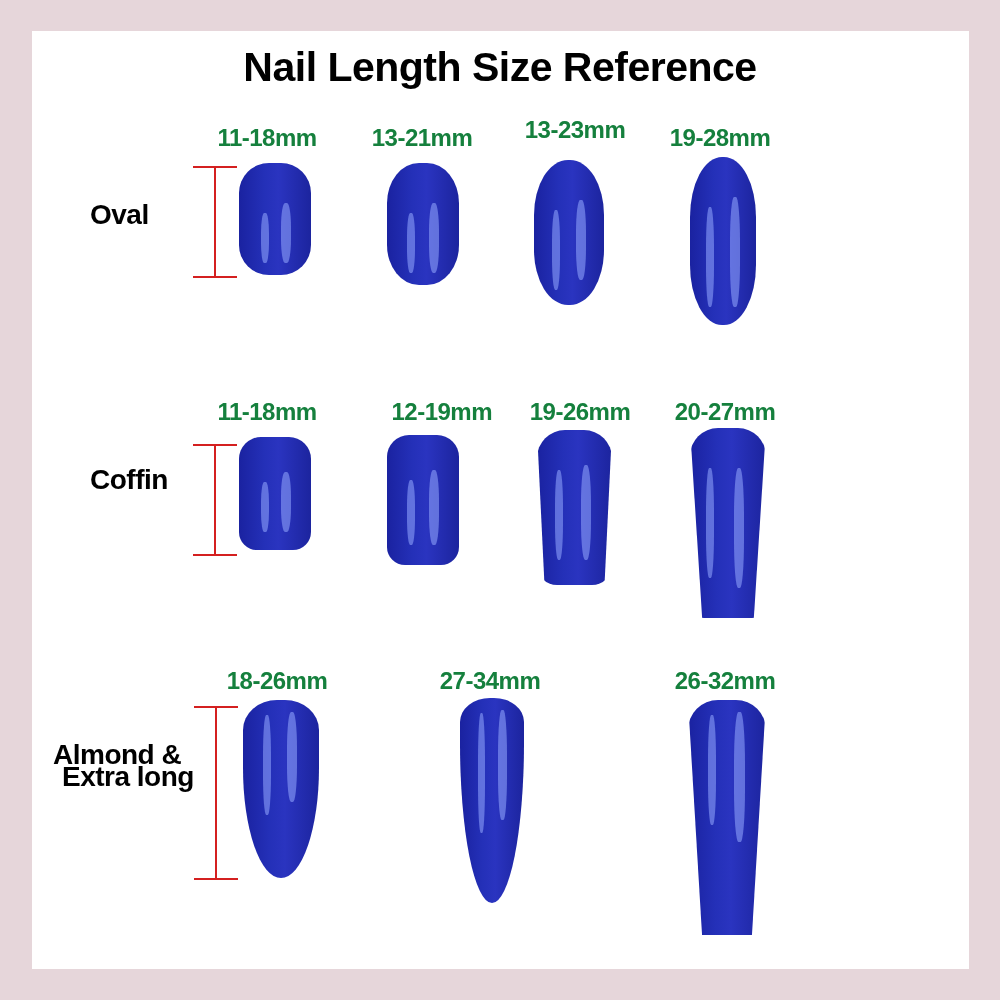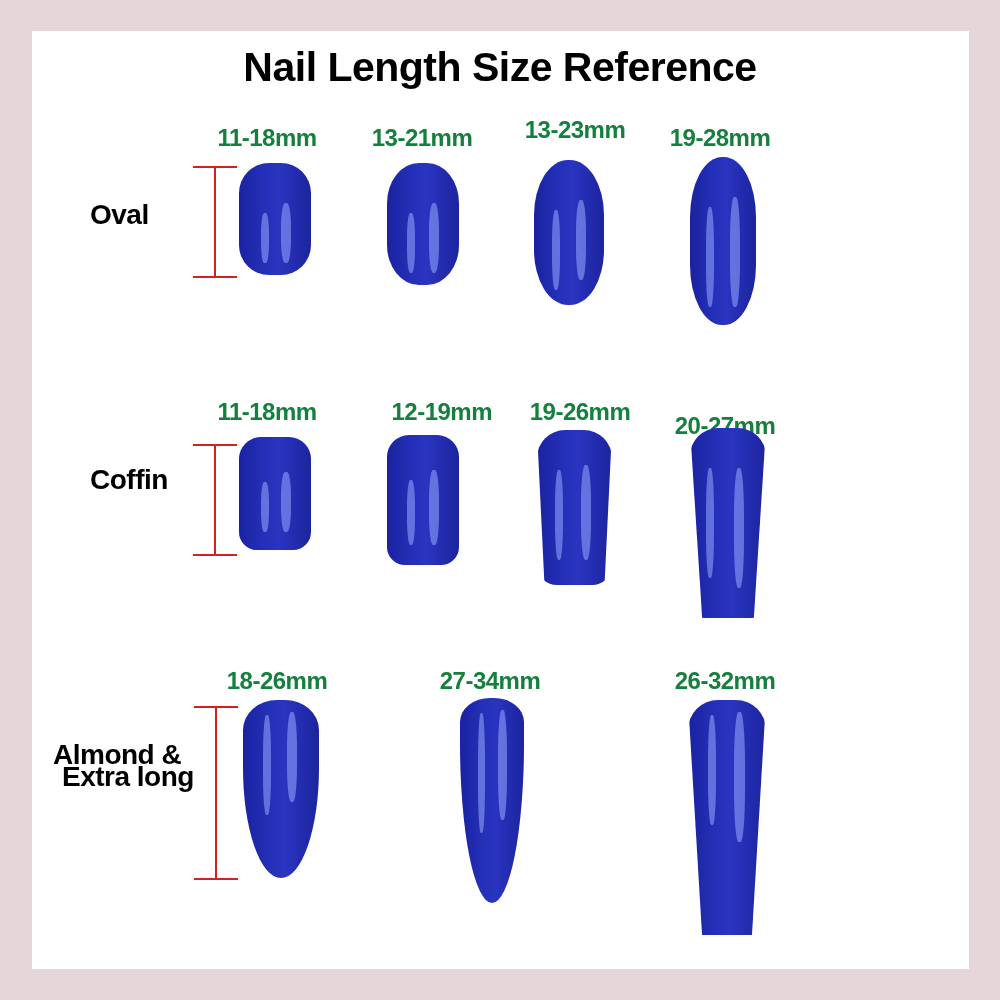--- a/index.html
+++ b/index.html
@@ -45,21 +45,21 @@
   </div>
 <div class="nail" style="left:690px;top:157px;width:66px;height:168px;border-radius:32px/60px;">
     <div class="hl" style="left:16px;top:50px;width:8px;height:100px;"></div>
     <div class="hl" style="left:40px;top:40px;width:10px;height:110px;"></div>
   </div>
 
 <div class="row-label" style="left:90px;top:460px;">Coffin</div>
 <div class="lbl" style="left:197px;top:398px;">11-18mm</div>
 <div class="lbl" style="left:352px;top:398px;text-align:right;">12-19mm</div>
 <div class="lbl" style="left:510px;top:398px;">19-26mm</div>
-<div class="lbl" style="left:655px;top:412px;">20-27mm</div>
+<div class="lbl" style="left:655px;top:398px;">20-27mm</div>
 <div class="bracket" style="left:193px;top:444px;height:112px;">
     <div class="top"></div>
     <div class="vl"></div>
     <div class="bot"></div>
   </div>
 <div class="nail" style="left:239px;top:437px;width:72px;height:113px;border-radius:22px 22px 18px 18px;">
     <div class="hl" style="left:22px;top:45px;width:8px;height:50px;"></div>
     <div class="hl" style="left:42px;top:35px;width:10px;height:60px;"></div>
   </div>
 <div class="nail" style="left:387px;top:435px;width:72px;height:130px;border-radius:22px 22px 18px 18px;">

